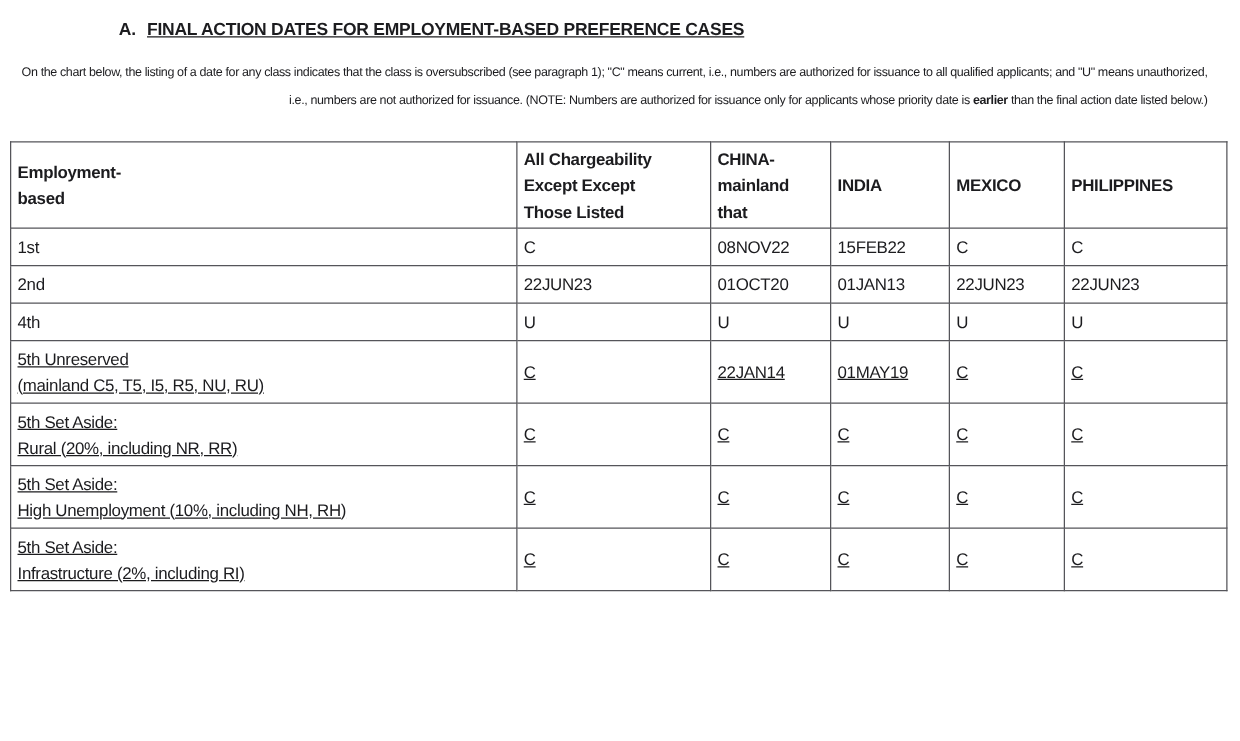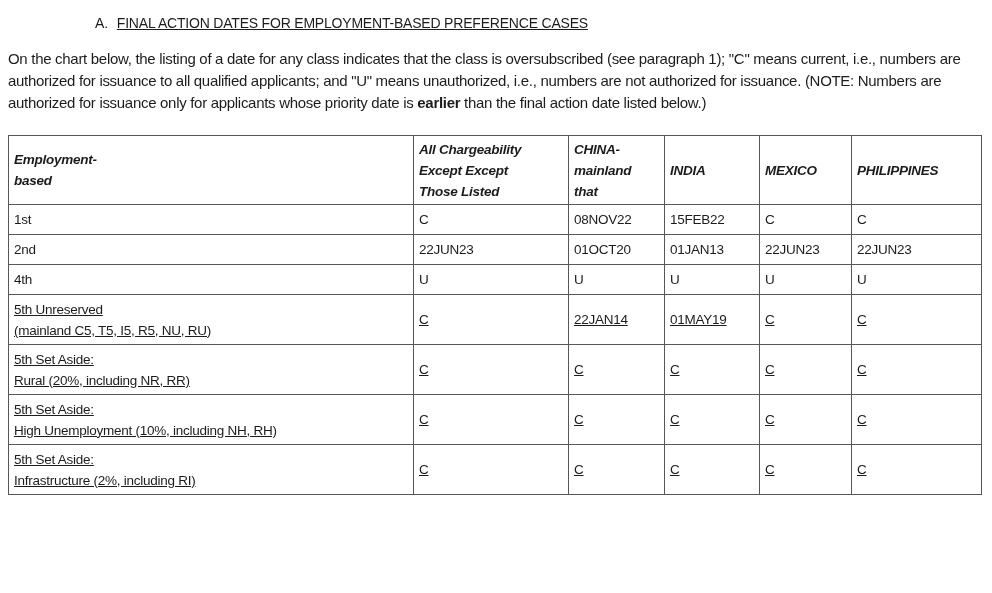--- a/index.html
+++ b/index.html
@@ -10,33 +10,34 @@
     background: #ffffff;
     font-family: "Liberation Sans", sans-serif;
     color: #1c1c1f;
     overflow: hidden;
   }
   .page { padding: 10px 8px 0 8px; }
 
   .title {
     margin: 5px 0 0 87px;
     font-size: 14px;
-    font-weight: normal;
+    font-weight: bold;
     letter-spacing: -0.2px;
     white-space: nowrap;
   }
   .title .prefix { margin-right: 9px; }
   .title .underlined { text-decoration: underline; }
 
   .intro {
     margin: 17px 0 0 0;
     width: 958px;
-    font-size: 15px;
+    font-size: 10px;
     line-height: 22px;
     letter-spacing: -0.3px;
+    text-align: right;
   }
   .intro b { letter-spacing: -0.3px; }
 
   table.fad {
     border-collapse: collapse;
     table-layout: fixed;
     width: 973px;
     margin-top: 21px;
   }
   table.fad col.c1 { width: 405px; }
@@ -50,21 +51,21 @@
     border: 1px solid #55555a;
     font-size: 13.5px;
     text-align: left;
     vertical-align: middle;
     padding: 2px 4px 2px 5px;
     letter-spacing: -0.25px;
     overflow: hidden;
     white-space: nowrap;
   }
   table.fad th { font-weight: bold; }
-  thead tr { height: 69px; font-style: italic; }
+  thead tr { height: 69px; }
   tbody tr { height: 30px; }
   tbody tr.tall { height: 50px; text-decoration: underline; }
   .line { display: block; line-height: 21px; }
 </style>
 </head>
 <body>
 
 <div class="page">
 
   <div class="title">

